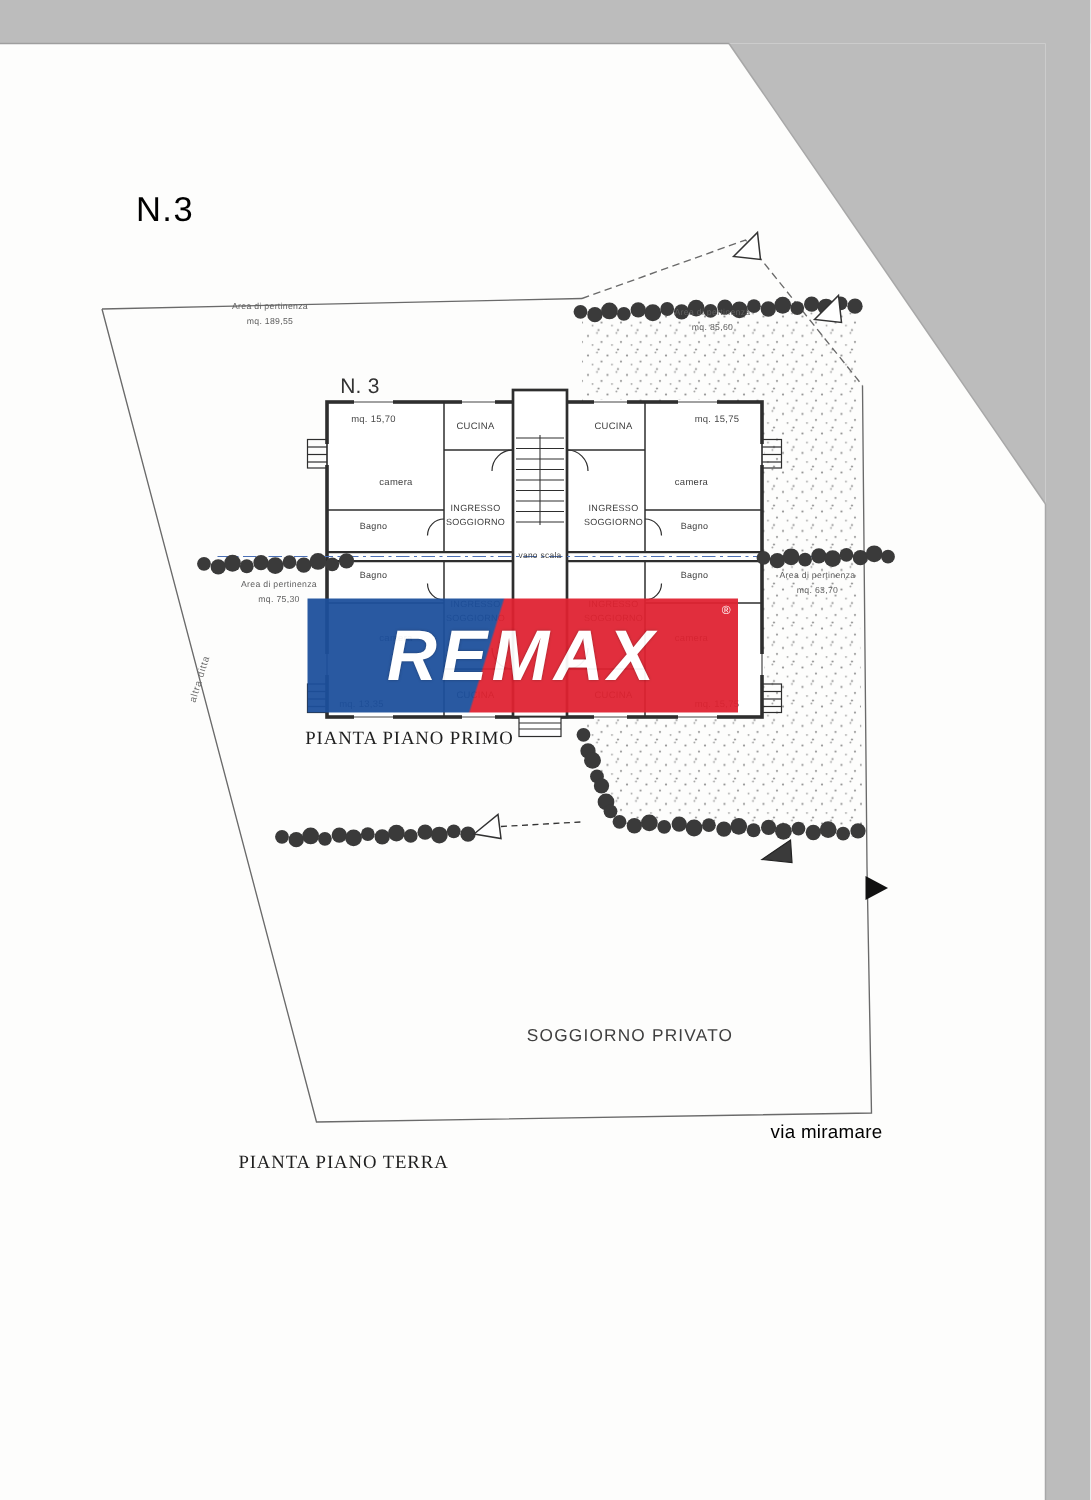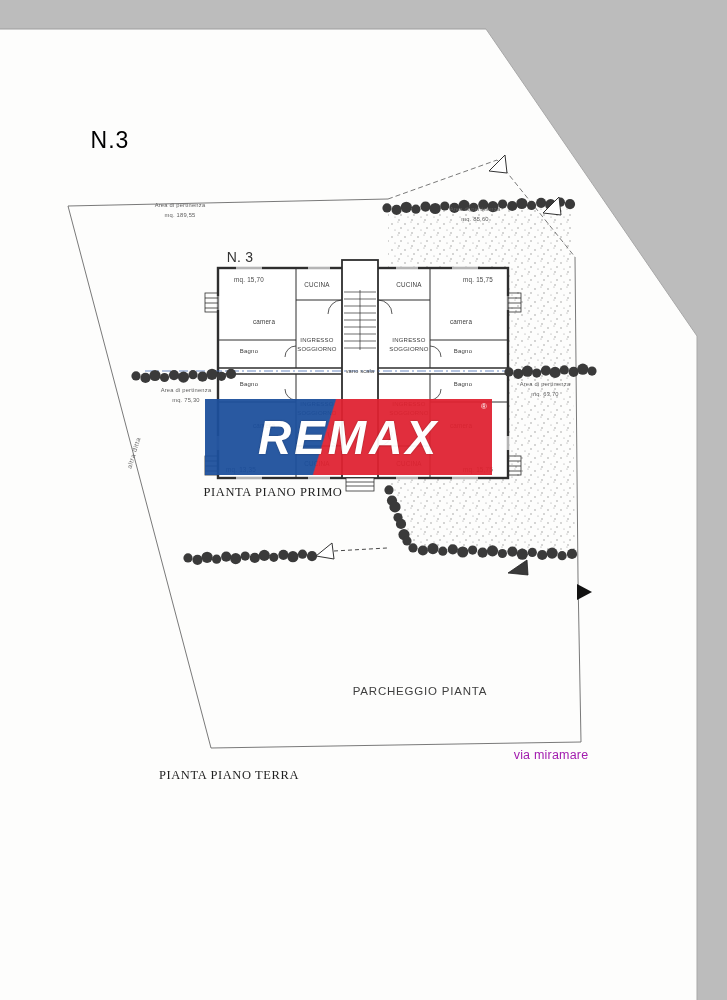--- a/index.html
+++ b/index.html
@@ -14,21 +14,21 @@
   .section{stroke:var(--section-line-blue,#4a6fb5);}
   .lbl{
     position:absolute;transform:translate(-50%,-50%);
     color:var(--ink,#3b3b3b);text-align:center;white-space:pre-line;
     line-height:1.55;letter-spacing:.2px;
   }
   .t-sheetno{font-size:23px;color:#000000;letter-spacing:1px;line-height:1;}
   .t-bldno{font-size:14px;color:#333;line-height:1;}
   .t-title{font-size:12.5px;color:#1f1f1f;letter-spacing:.6px;line-height:1;font-family:Liberation Serif, serif;}
   .t-sub{font-size:11.5px;color:#3f3f3f;letter-spacing:.8px;line-height:1;}
-  .t-street{font-size:12.5px;color:#a21caf;line-height:1;text-align:right;}
+  .t-street{font-size:12.5px;color:#000000;line-height:1;text-align:right;}
   .t-area{font-size:5.8px;color:#5e5e5e;line-height:1.7;}
   .t-room{font-size:6.3px;color:#3c3c3c;}
   .t-roomsm{font-size:6px;color:#3c3c3c;}
   .t-mq{font-size:6.3px;color:#474747;}
   .t-stair{font-size:5.6px;color:#444;}
   .t-neighbor{font-size:6.5px;color:#6a6a6a;transform:translate(-50%,-50%) rotate(-73deg);letter-spacing:.5px;}
   .watermark{
     position:absolute;left:205px;top:399px;width:287px;height:76px;
     background:linear-gradient(107deg,var(--remax-blue,#1c4f9c) 0%,var(--remax-blue,#1c4f9c) 42%,var(--remax-red,#e02231) 42.5%,var(--remax-red,#e02231) 100%);
     display:flex;align-items:center;justify-content:center;opacity:.94;
@@ -303,21 +303,21 @@
   <div class="lbl t-roomsm" style="left:409px;top:345px">INGRESSO
 SOGGIORNO</div>
   <div class="lbl t-roomsm" style="left:317px;top:409px">INGRESSO
 SOGGIORNO</div>
   <div class="lbl t-roomsm" style="left:409px;top:409px">INGRESSO
 SOGGIORNO</div>
 
   <div class="lbl t-stair" style="left:360px;top:371px">vano scala</div>
 
   <div class="lbl t-title" style="left:273px;top:492px">PIANTA PIANO PRIMO</div>
-  <div class="lbl t-sub" style="left:420px;top:692px">PARCHEGGIO PIANTA</div>
+  <div class="lbl t-sub" style="left:420px;top:692px">SOGGIORNO PRIVATO</div>
   <div class="lbl t-title" style="left:229px;top:775px">PIANTA PIANO TERRA</div>
   <div class="lbl t-street" style="left:551px;top:755px">via miramare</div>
   <div class="lbl t-neighbor" style="left:134px;top:453px">altra ditta</div>
 
   <div class="watermark">
     <span class="wm-text">REMAX</span>
     <span class="wm-reg">®</span>
   </div>
 
 </div>

